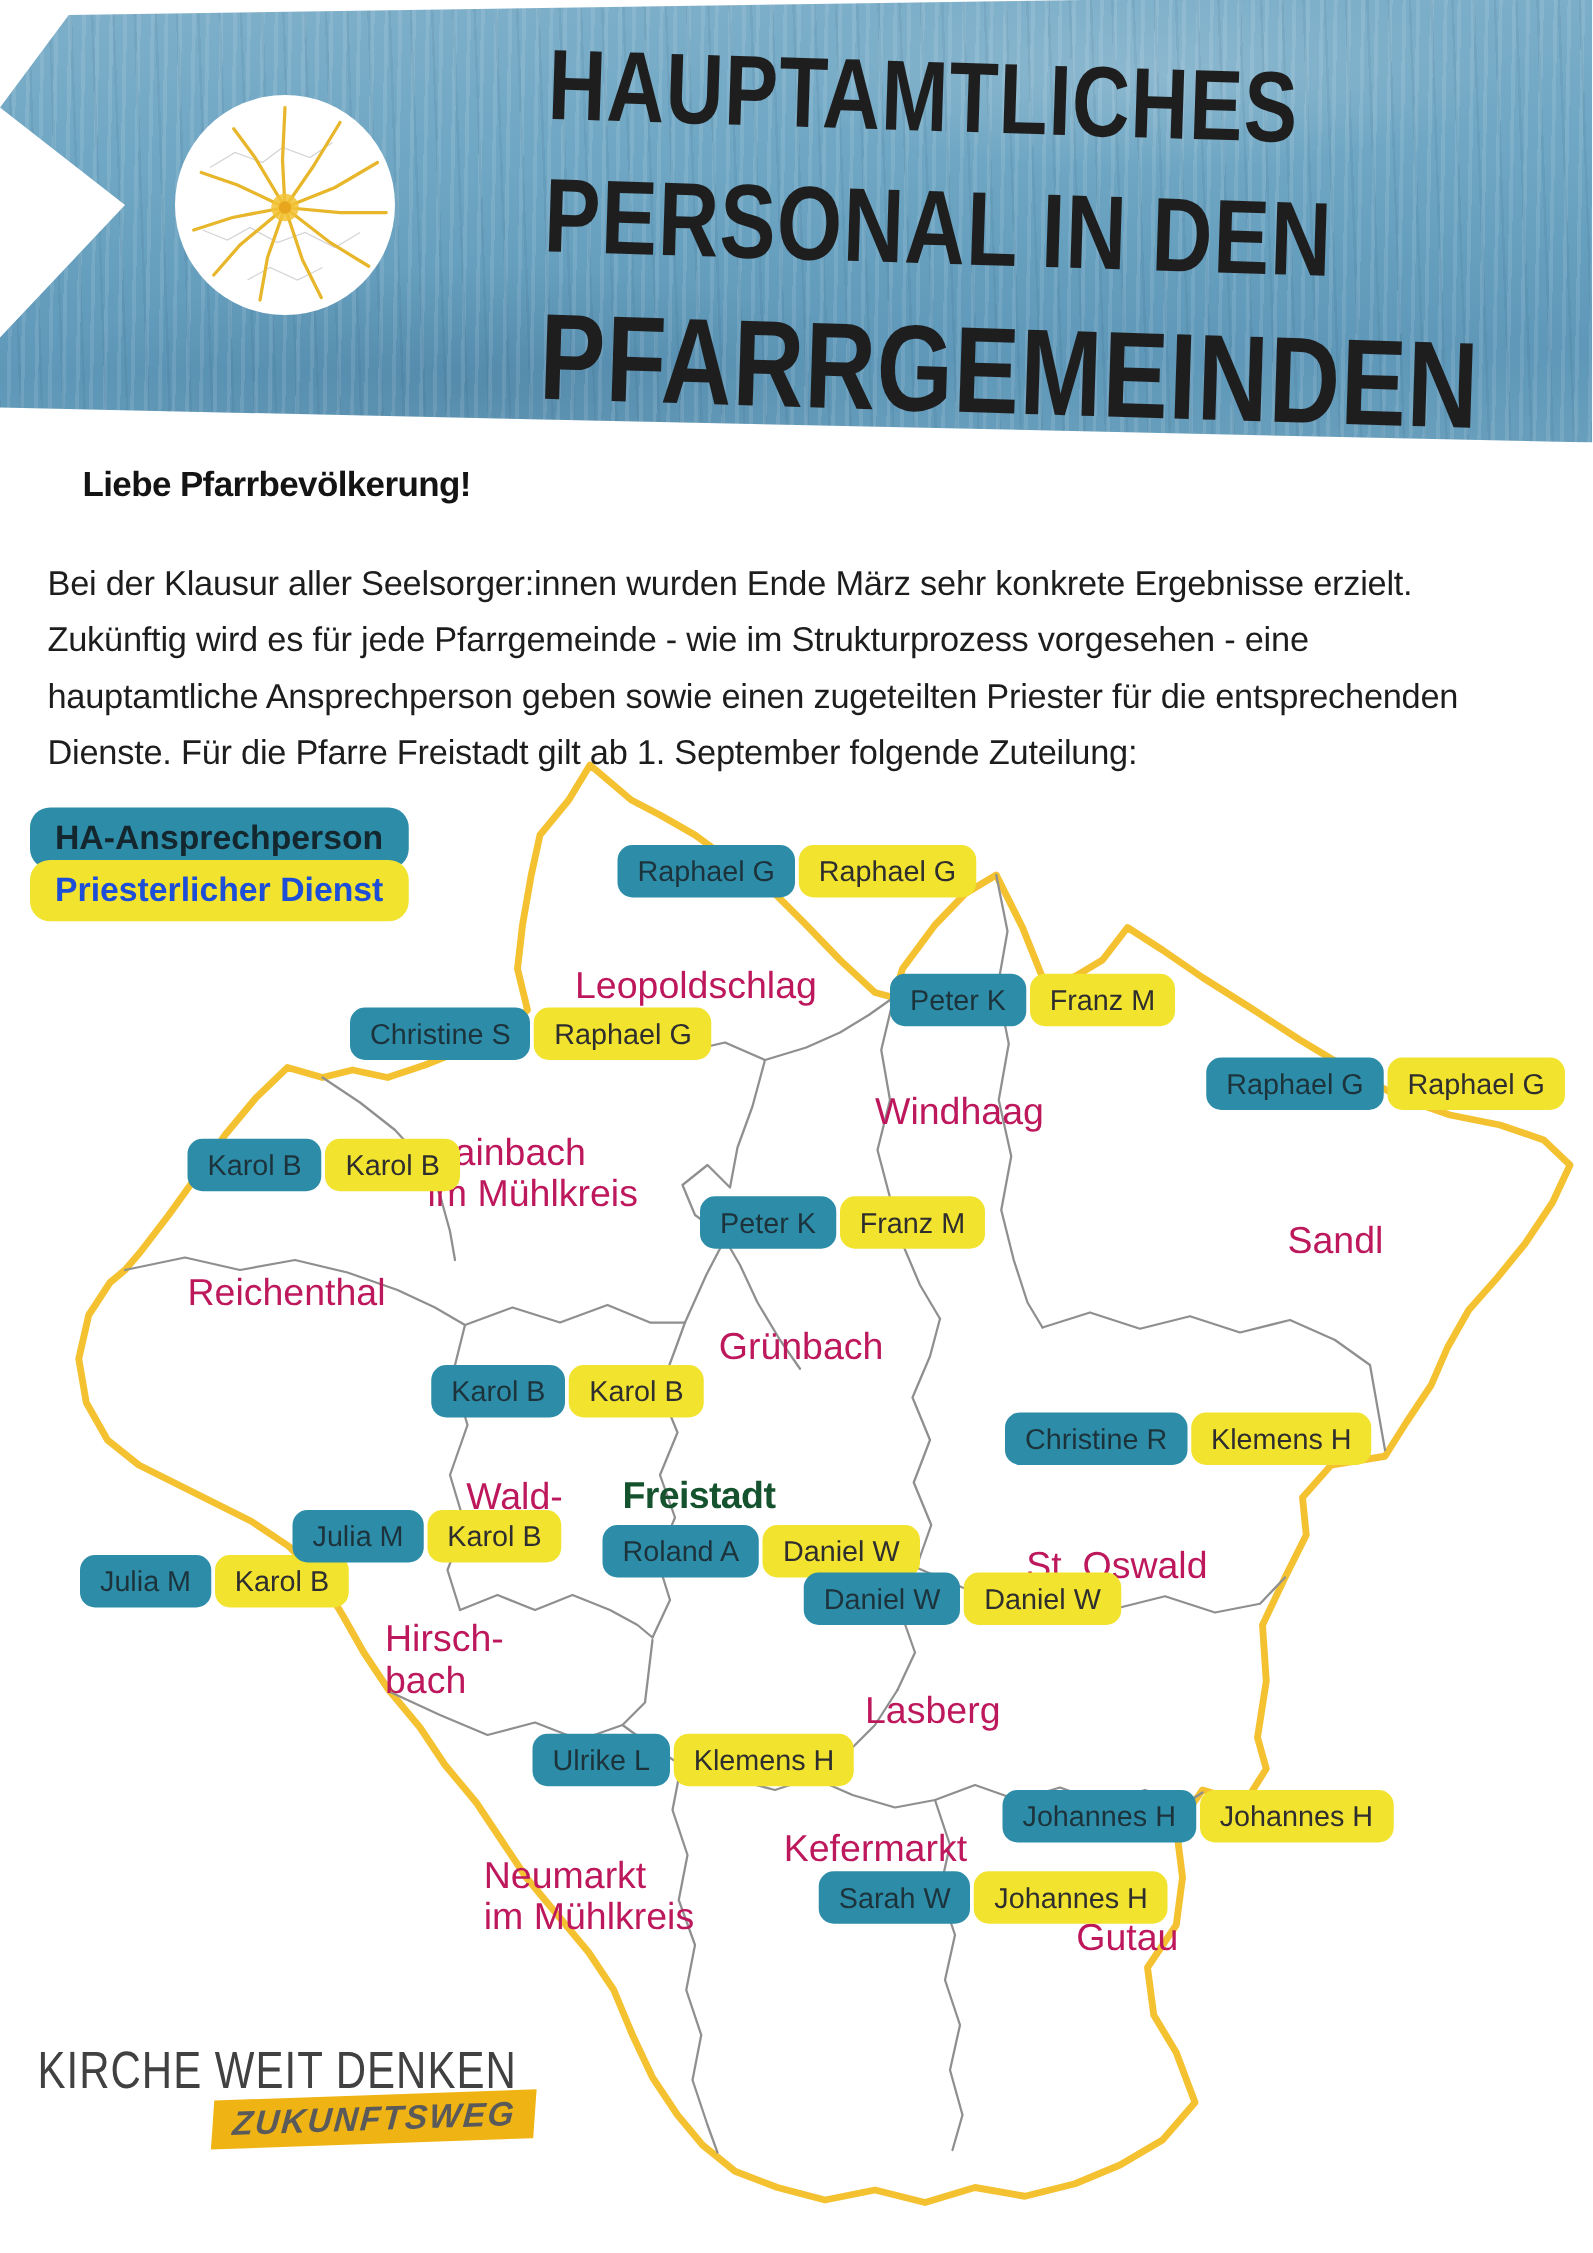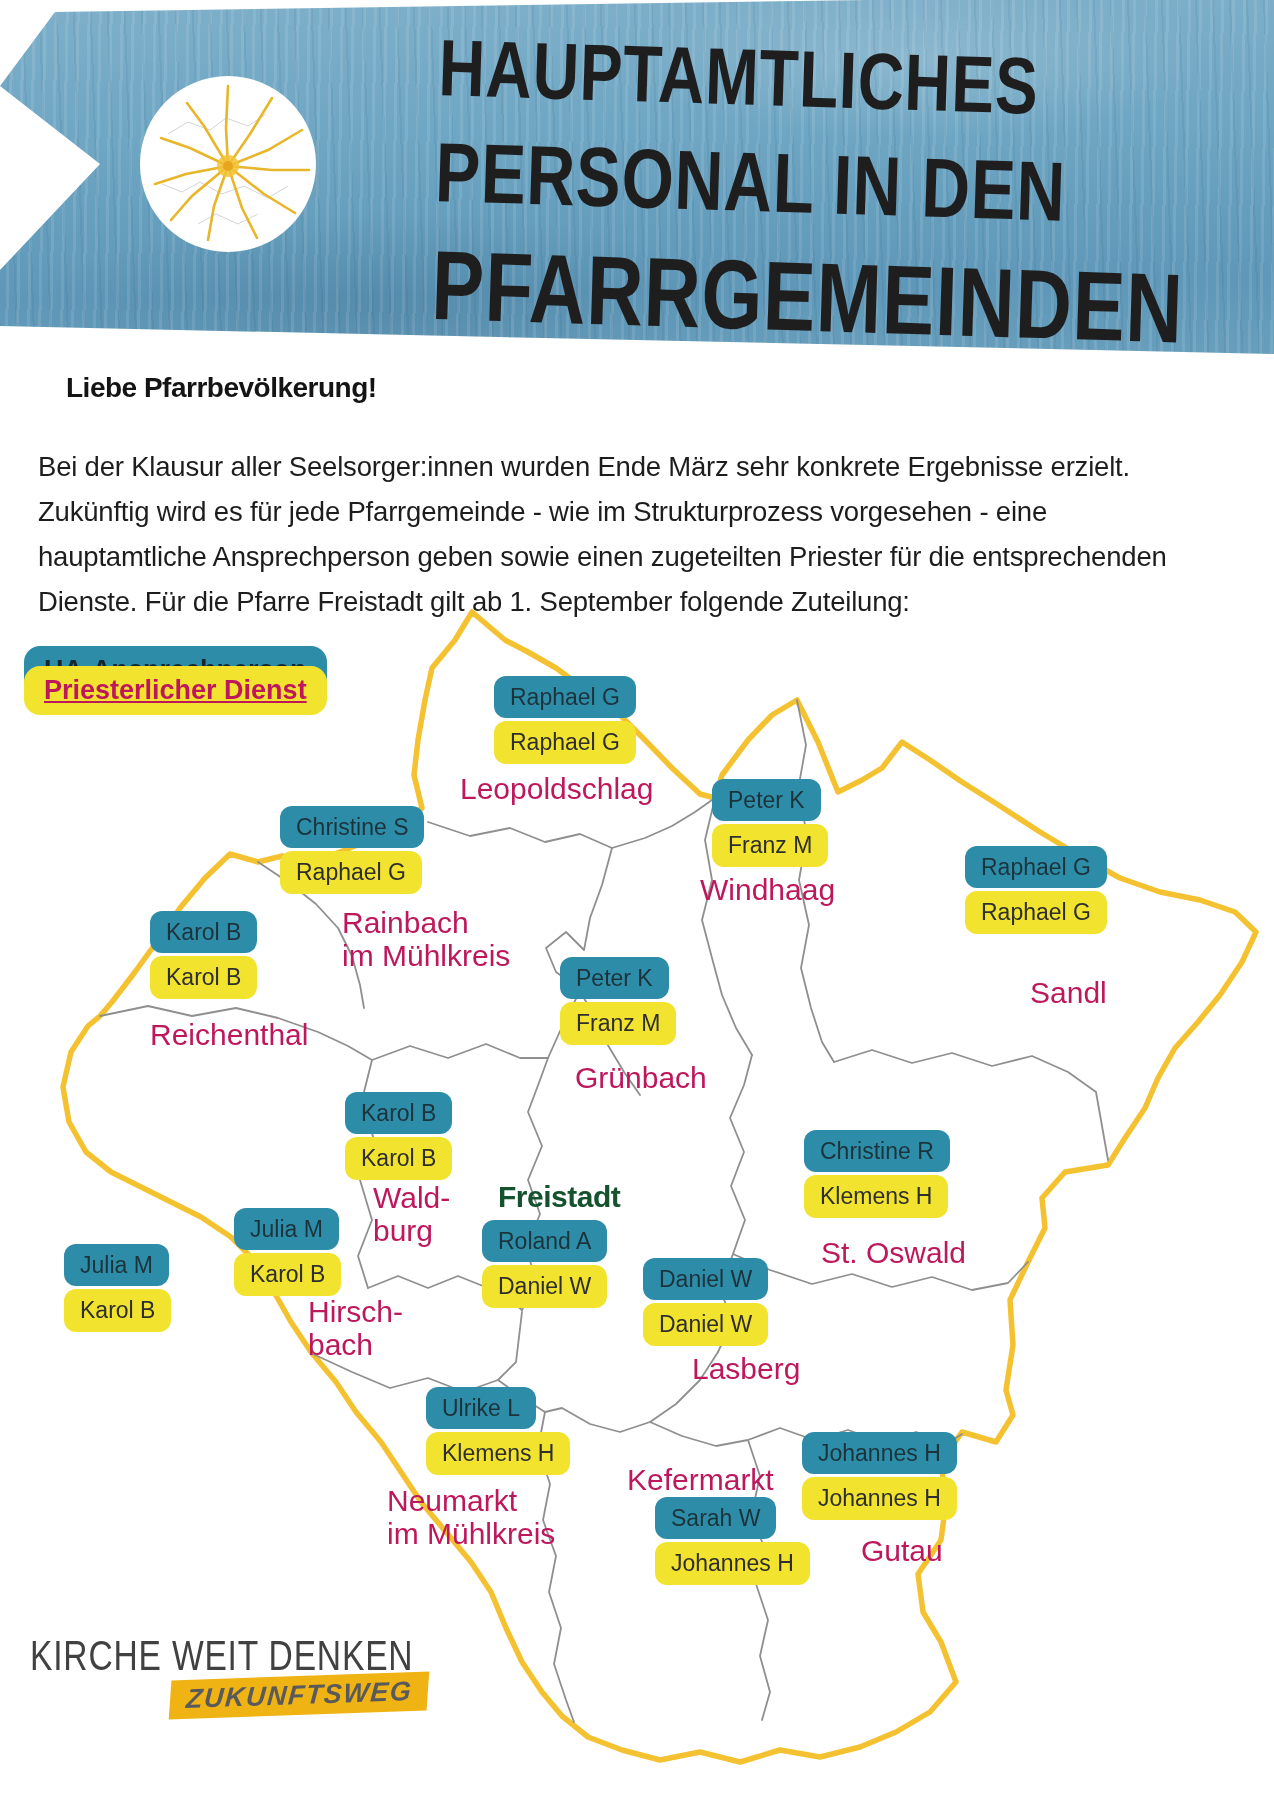--- a/index.html
+++ b/index.html
@@ -28,35 +28,35 @@
   
   #greeting{position:absolute;left:38px;top:372px;font-size:28px;font-weight:700;
             color:#141414;letter-spacing:-.5px;margin-left:28px;}
   #intro-body{position:absolute;left:38px;top:444px;width:1165px;font-size:27.5px;
               line-height:45px;color:#1d1d1d;letter-spacing:-.2px;}
 
   
   .legend-box{position:absolute;left:24px;border-radius:16px;padding:9px 20px;
               font-size:27px;font-weight:700;color:#15272e;white-space:nowrap;}
   #legend-ha{top:646px;background:var(--ha_box);}
-  #legend-pr{top:666px;background:var(--priest_box);color:#be185d;text-decoration:underline;}
+  #legend-pr{top:688px;background:var(--priest_box);color:#1d4ed8;}
 
   
   #map-svg{position:absolute;left:0;top:0;width:1274px;height:1802px;z-index:0;}
   .outer-border{fill:none;stroke:var(--outer_border);stroke-width:5.5;
                 stroke-linejoin:round;stroke-linecap:round;}
   .inner-border{fill:none;stroke:var(--inner_border);stroke-width:1.8;
                 stroke-linejoin:round;stroke-linecap:round;}
 
   .pname{position:absolute;z-index:1;font-size:30px;line-height:33px;color:#be185d;
          white-space:nowrap;}
   .pname span{display:block;}
   .pname-dark{color:#14532d;font-weight:700;letter-spacing:-.5px;}
 
-  .pair{position:absolute;z-index:2;display:flex;flex-direction:column;
+  .pair{position:absolute;z-index:2;display:flex;flex-direction:row;
         align-items:flex-start;gap:3px;}
   .tag{border-radius:12px;padding:8px 16px;font-size:23px;line-height:1.15;
        white-space:nowrap;}
   .tag-ha{background:var(--ha_box);color:#1c333c;}
   .tag-pr{background:var(--priest_box);color:#2e2e2e;}
 
   
   #footer-logo{position:absolute;left:30px;top:1632px;}
   #brand{font-size:42px;font-weight:400;color:#414141;letter-spacing:1px;
          transform:scaleX(.80);transform-origin:left top;white-space:nowrap;}

